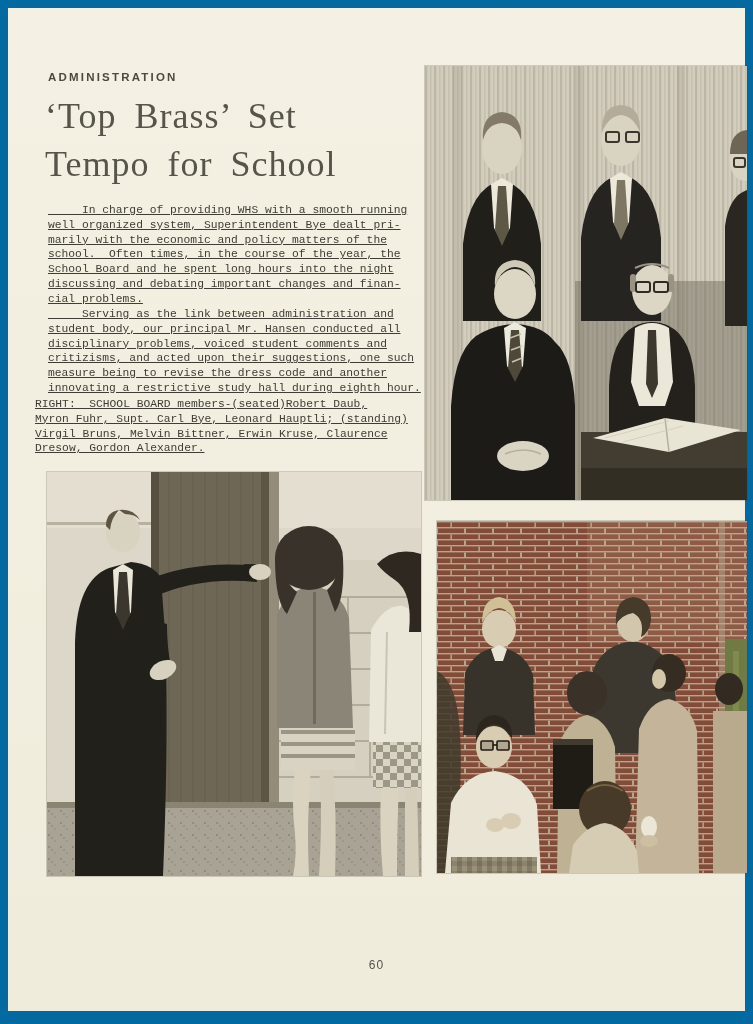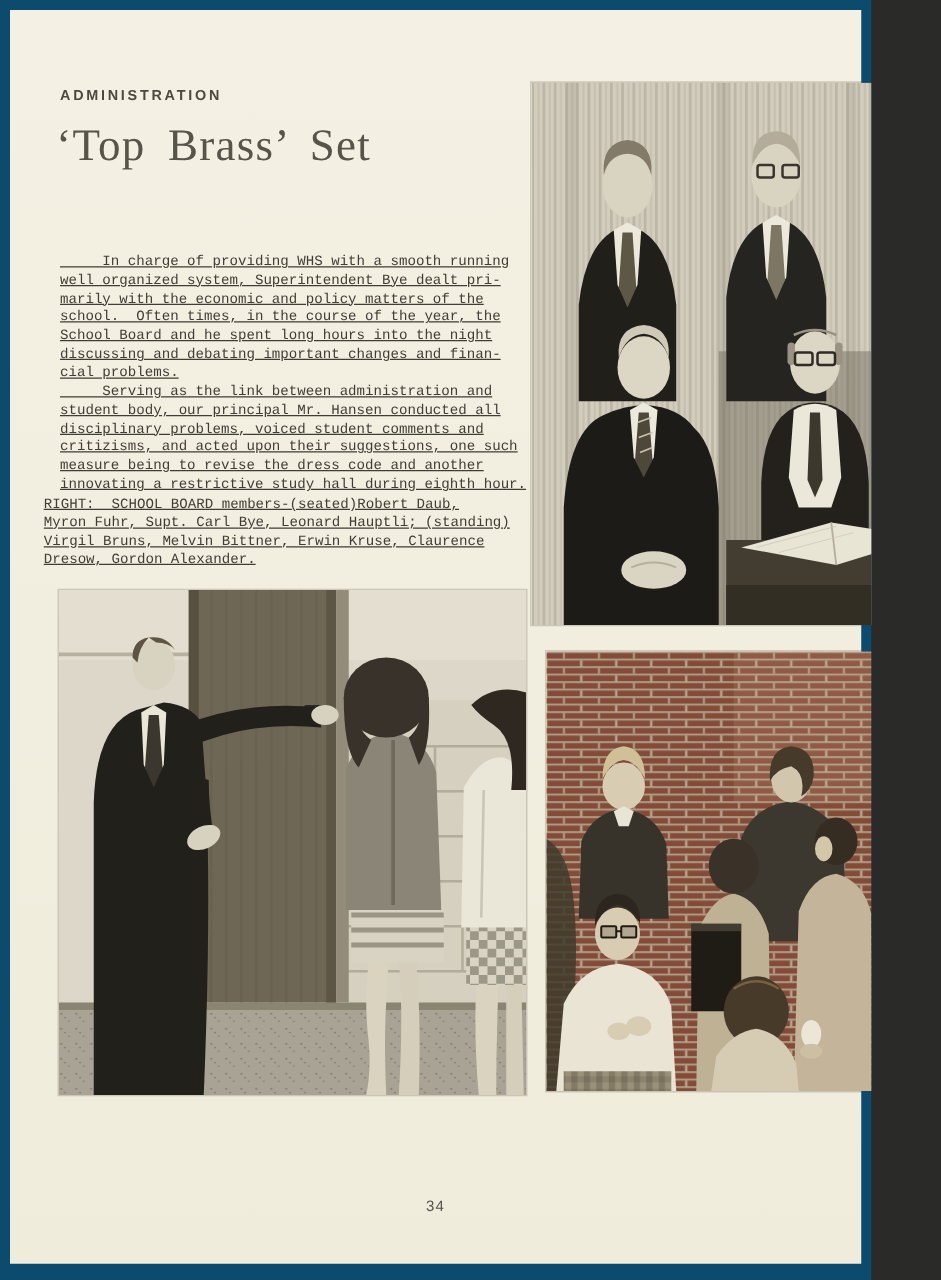--- a/index.html
+++ b/index.html
@@ -1,16 +1,16 @@
 <!DOCTYPE html>
 <html><head>
 <meta charset="utf-8">
 <style>
   html,body{margin:0;padding:0;background:#2a2a28;}
-  .page{position:relative;width:697px;height:1024px;background:#0c4a6e;overflow:hidden;
+  .page{position:relative;width:753px;height:1024px;background:#0369a1;overflow:hidden;
         font-family:"Liberation Sans",sans-serif;}
   .paper{position:absolute;left:8px;top:8px;right:8px;bottom:13px;
          background:linear-gradient(180deg,#f4f1e4 0%,#f2efe0 40%,#efecdc 100%);}
   .kicker{position:absolute;left:40px;top:63px;font-size:11.5px;font-weight:bold;
           letter-spacing:2.2px;color:#4c4a40;}
   .headline{position:absolute;left:37px;top:84px;margin:0;font-weight:normal;
             font-family:"Liberation Serif",serif;font-size:36px;line-height:48px;
             letter-spacing:1px;word-spacing:8px;color:#57544a;}
   .headline span{display:block;}
   .typew{font-family:"Liberation Mono","DejaVu Sans Mono",monospace;font-size:11.3px;
@@ -32,20 +32,21 @@
 </head>
 <body>
 
 <div class="page">
   <div class="paper">
 
     <div class="kicker">ADMINISTRATION</div>
 
     <h1 class="headline">
       <span>‘Top Brass’ Set</span>
+      <span>Tempo for School</span>
     </h1>
 
     <div class="typew body-p1">     In charge of providing WHS with a smooth running
 well organized system, Superintendent Bye dealt pri-
 marily with the economic and policy matters of the
 school.  Often times, in the course of the year, the
 School Board and he spent long hours into the night
 discussing and debating important changes and finan-
 cial problems.</div>
     <div class="typew body-p2">     Serving as the link between administration and
@@ -266,15 +267,15 @@
           <ellipse cx="168" cy="288" rx="26" ry="28" fill="#483a28"></ellipse>
           <path d="M150,270 Q168,258 186,270" stroke="#8a744f" stroke-width="2" fill="none" opacity=".7"></path>
           <path d="M132,352 L136,324 Q150,304 168,302 Q190,306 200,330 L202,352 Z" fill="#d6ccb4"></path>
           <ellipse cx="212" cy="306" rx="8" ry="11" fill="#ebe6d6"></ellipse>
           <ellipse cx="212" cy="320" rx="9" ry="6" fill="#cdbfa2"></ellipse>
         </g>
       </svg>
     </figure>
 
 
-    <div class="page-number">34</div>
+    <div class="page-number">60</div>
   </div>
 </div>
 
 </body></html>

